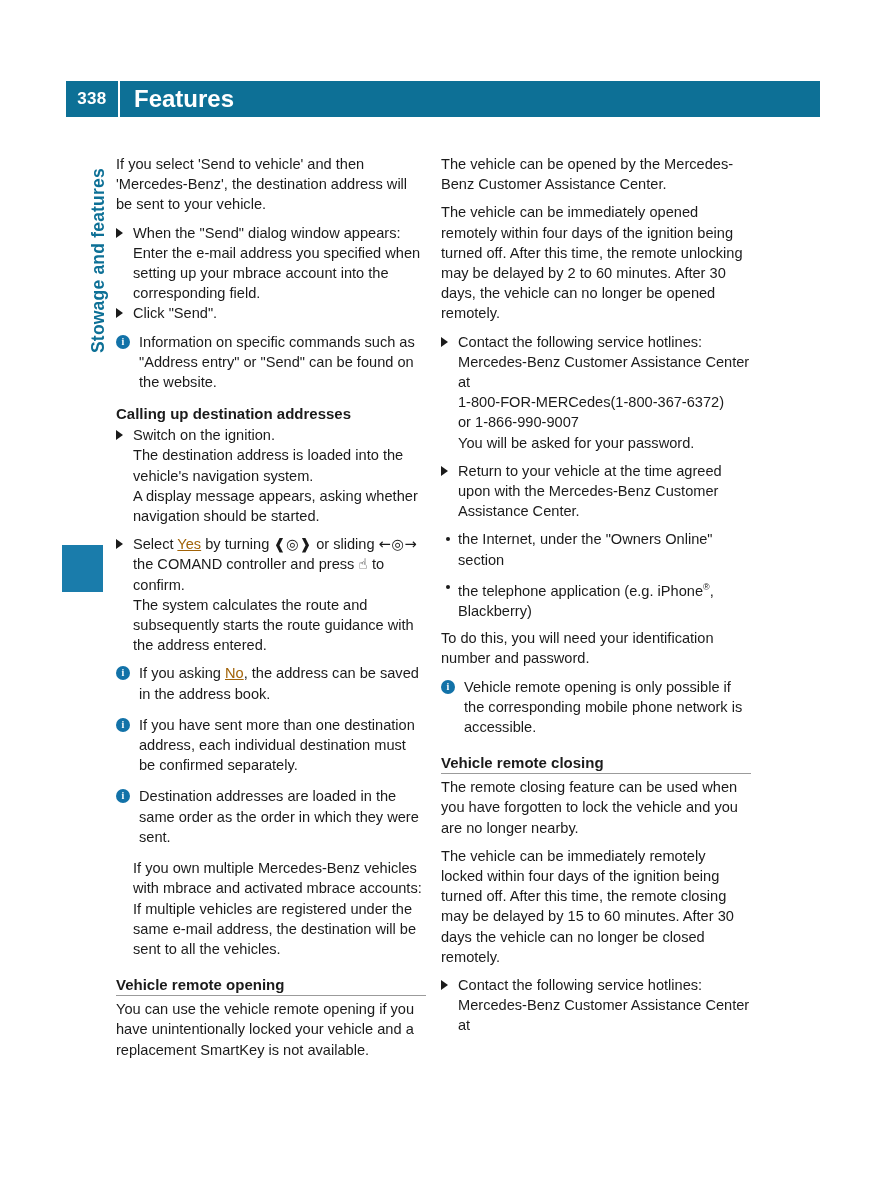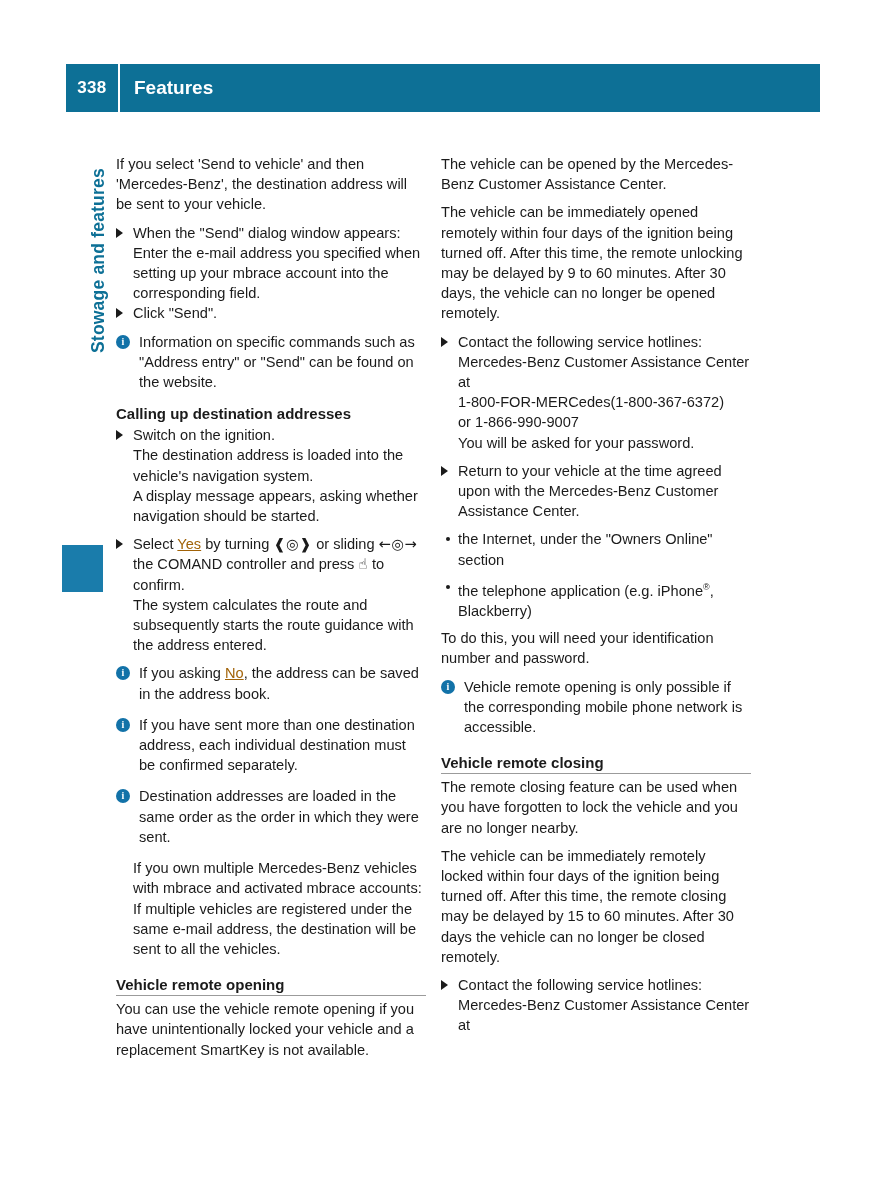--- a/index.html
+++ b/index.html
@@ -11,22 +11,22 @@
     width: 884px; height: 1200px;
     position: relative;
     font-family: "Liberation Sans", sans-serif;
     color: #1b1b1b;
     overflow: hidden;
   }
 
   
   .header {
     position: absolute;
-    left: 66px; top: 64px;
-    width: 754px; height: 48px;
+    left: 66px; top: 81px;
+    width: 754px; height: 36px;
     background: #0d7096;
     display: flex;
     align-items: center;
   }
   .header .pageno {
     width: 52px;
     text-align: center;
     color: #ffffff;
     font-size: 17px;
     font-weight: bold;
@@ -34,21 +34,21 @@
     flex: 0 0 auto;
   }
   .header .hdiv {
     width: 2px;
     align-self: stretch;
     background: #ffffff;
     flex: 0 0 auto;
   }
   .header .htitle {
     color: #ffffff;
-    font-size: 19px;
+    font-size: 24px;
     font-weight: bold;
     padding-left: 14px;
   }
 
   
   .sidetab {
     position: absolute;
     left: 62px; top: 545px;
     width: 41px; height: 47px;
     background: #1a7cab;
@@ -226,21 +226,21 @@
   <p class="step-sub">If multiple vehicles are registered under the same e-mail address, the destination will be sent to all the vehicles.</p>
 
   <div class="sechead">Vehicle remote opening</div>
   <p class="para">You can use the vehicle remote opening if you have unintentionally locked your vehicle and a replacement SmartKey is not available.</p>
 
 </div>
 
 <div class="col col-right">
 
   <p class="para">The vehicle can be opened by the Mercedes-Benz Customer Assistance Center.</p>
-  <p class="para">The vehicle can be immediately opened remotely within four days of the ignition being turned off. After this time, the remote unlocking may be delayed by 9 to 60 minutes. After 30 days, the vehicle can no longer be opened remotely.</p>
+  <p class="para">The vehicle can be immediately opened remotely within four days of the ignition being turned off. After this time, the remote unlocking may be delayed by 2 to 60 minutes. After 30 days, the vehicle can no longer be opened remotely.</p>
 
   <div class="step">
     <span class="arrow"></span>
     <span>Contact the following service hotlines:</span>
   </div>
   <p class="step-sub">Mercedes-Benz Customer Assistance Center at</p>
   <p class="step-sub">1-800-FOR-MERCedes(1-800-367-6372)</p>
   <p class="step-sub">or  1-866-990-9007</p>
   <p class="step-sub gap">You will be asked for your password.</p>
 

